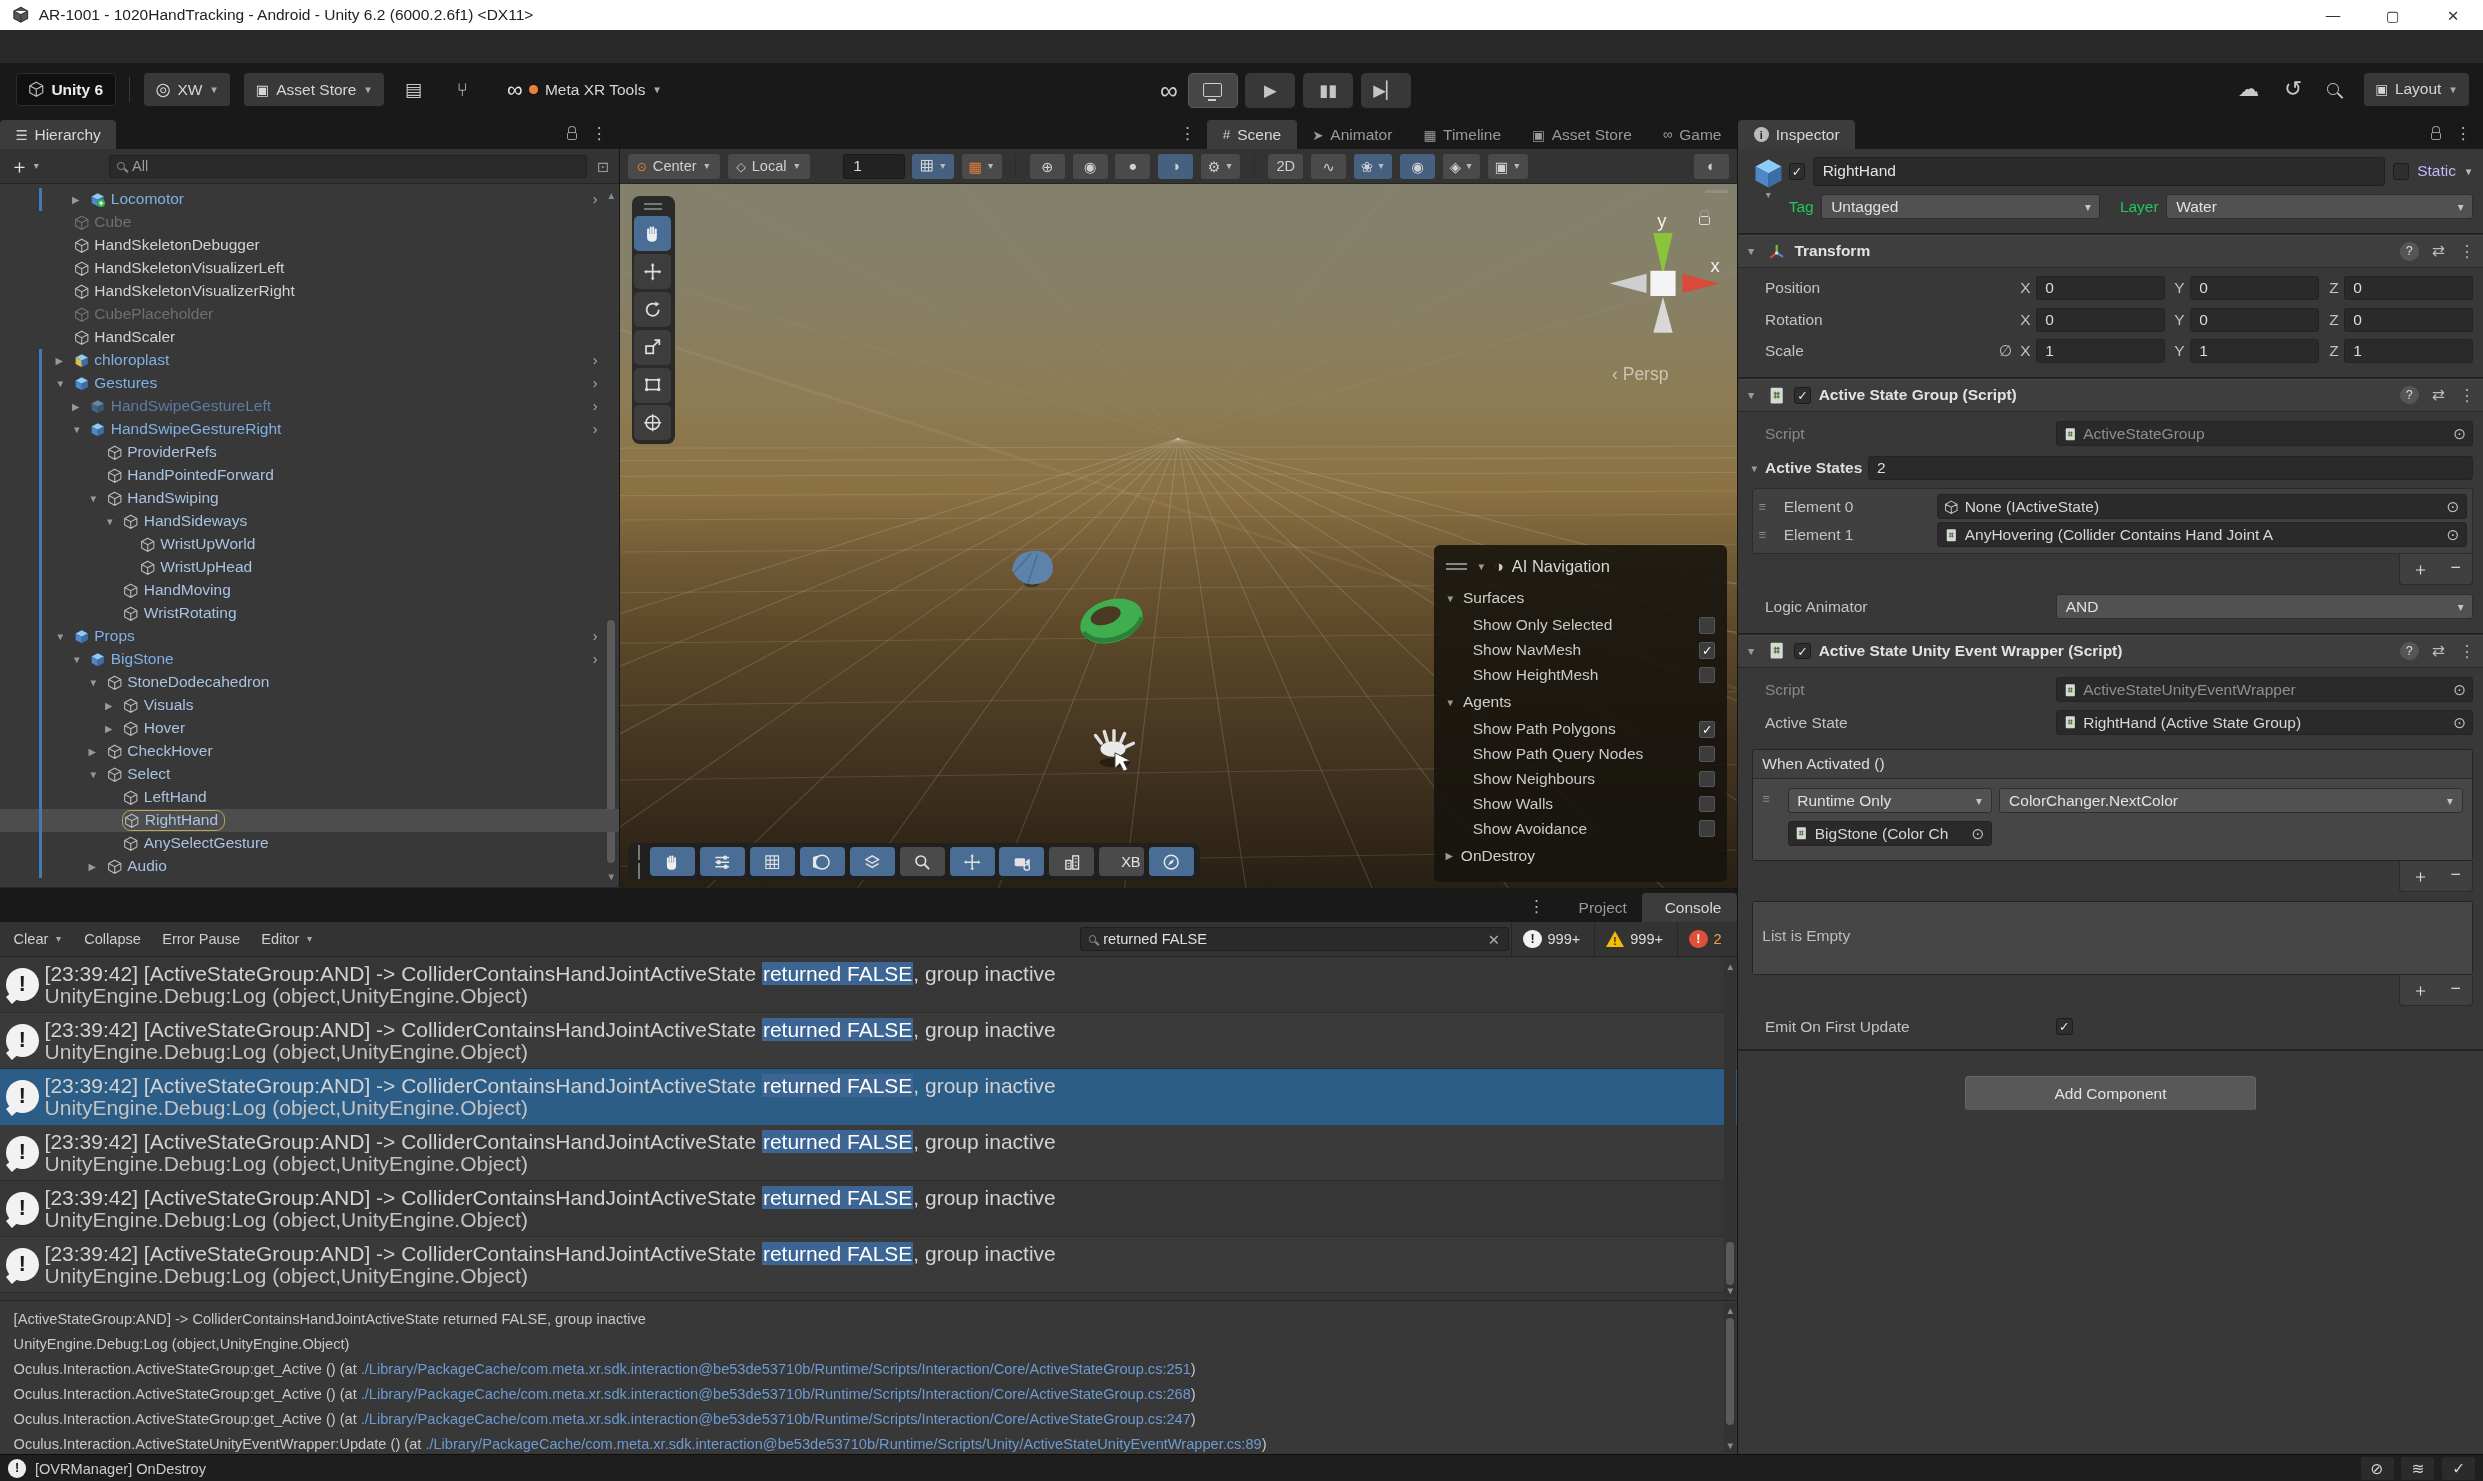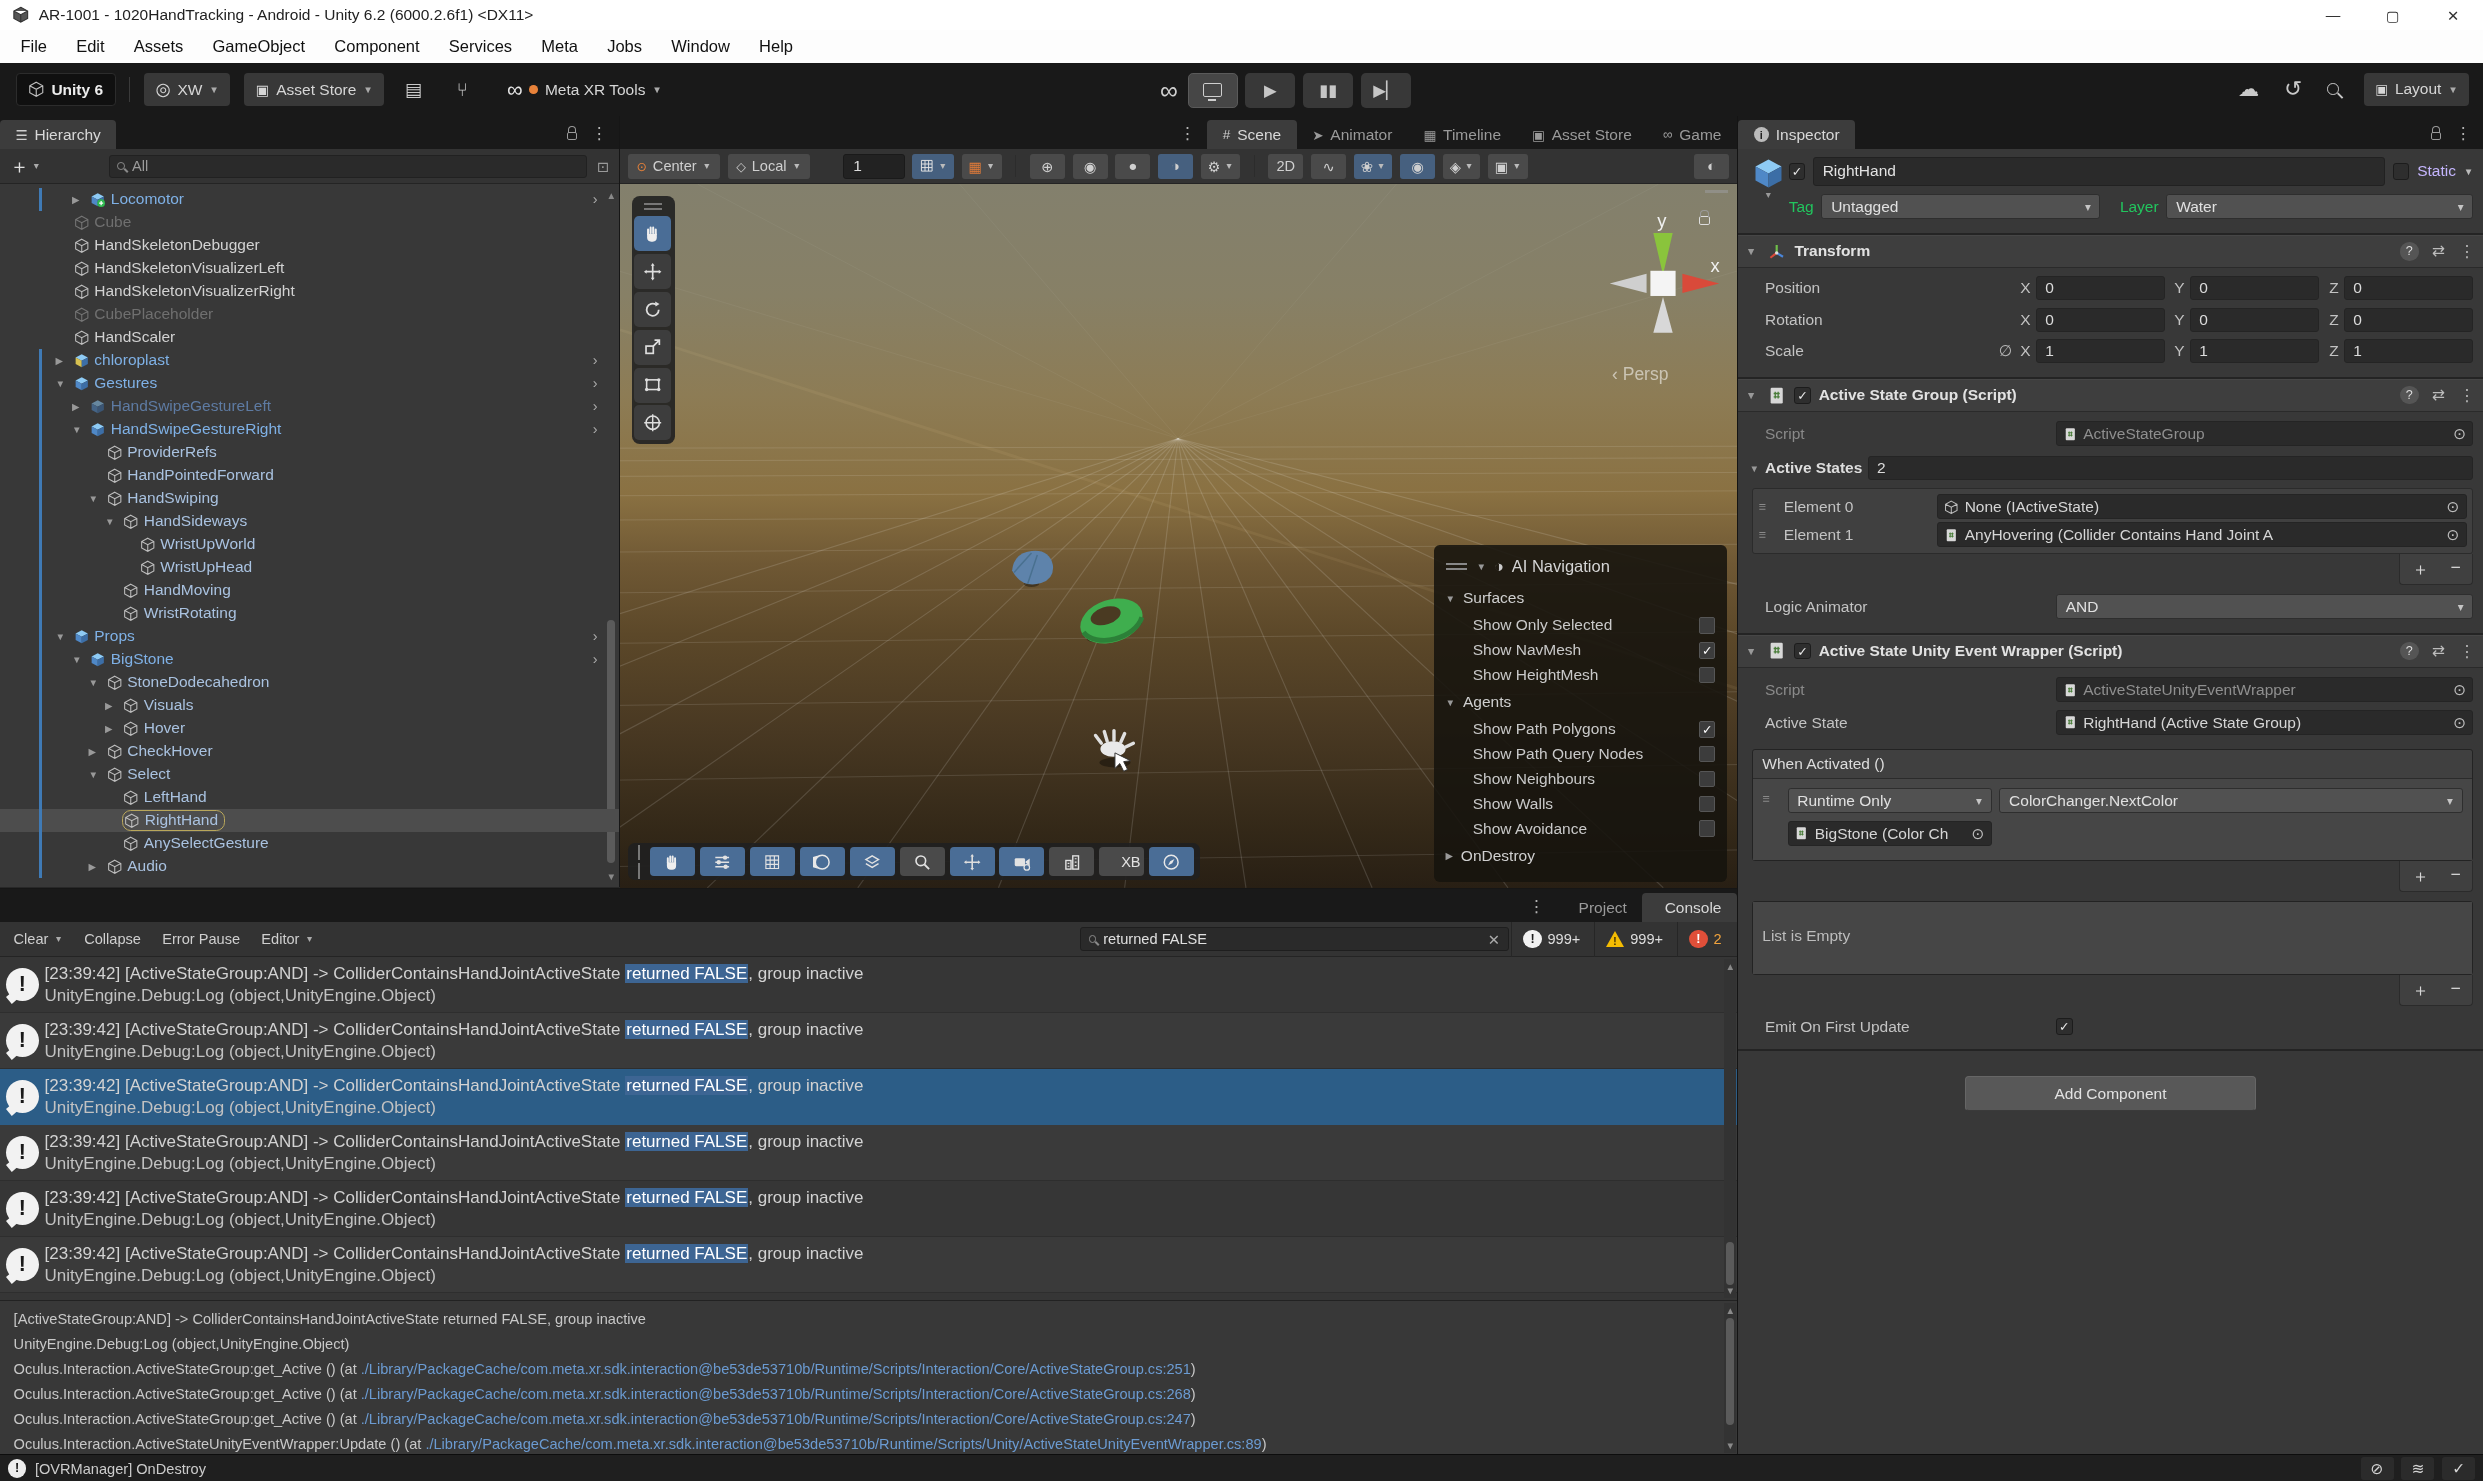--- a/index.html
+++ b/index.html
@@ -194,21 +194,21 @@
   .warnic { width:0; height:0; border-left:9.7px solid transparent; border-right:9.7px solid transparent; border-bottom:16.5px solid #f4bc02; position:relative; }
   .warnic::after { content:"!"; position:absolute; left:-2.4px; top:2.9px; color:#4d3a00; font-size:11.6px; font-weight:bold; }
   .erric { width:18.4px; height:18.4px; border-radius:50%; background:#e04f39; color:#fff; font-weight:bold; font-size:12.6px; display:flex; align-items:center; justify-content:center; }
   .badge.errb { color:#f0a33d; }
   #clog { position:relative; height:343px; overflow:hidden; background:#373737; }
   .centry { height:56px; display:flex; align-items:center; gap:5.8px; padding:0 5.8px; border-bottom:1px solid #2e2e2e; background:#3a3a3a; }
   .centry:nth-child(even) { background:#363636; }
   .centry.sel { background:#2c5d87; border-bottom-color:#2c5d87; }
   .cicon { width:33px; height:33px; border-radius:50%; background:#f2f2f2; color:#1a1a1a; flex:0 0 33px; display:flex; align-items:center; justify-content:center; font-weight:bold; font-size:21.3px; position:relative; }
   .cicon::after { content:""; position:absolute; left:1.9px; bottom:-1px; width:8.7px; height:8.7px; background:#f2f2f2; transform:rotate(50deg); }
-  .ctext { line-height:22px; font-size:17px; color:#d2d2d2; }
+  .ctext { line-height:22px; font-size:21px; color:#d2d2d2; }
   .cl2 { color:#c2c2c2; }
   .chl { background:#3d6593; color:#fff; padding:0 1px; }
   #cdetail { height:155px; border-top:1.9px solid #222; background:#383838; padding:5.8px 13.6px; position:relative; overflow:hidden; }
   .dline { line-height:25px; font-size:14.6px; color:#c8c8c8; white-space:nowrap; }
   .dlink { color:#6b9bd2; }
 
   
   #statusbar { left:0; top:1454px; width:2483px; height:28px; background:#1f1f1f; border-top:1px solid #0d0d0d; display:flex; align-items:center; padding:0 7.8px; color:#cccccc; font-size:14.6px; gap:8.7px; }
   .sicon { width:18.4px; height:18.4px; border-radius:50%; background:#ededed; color:#111; font-weight:bold; font-size:12.6px; display:flex; align-items:center; justify-content:center; }
   #statusicons { margin-left:auto; display:flex; gap:7.8px; }
@@ -324,33 +324,20 @@
       <path d="M8 1.2 L14.3 4.6 L14.3 11.4 L8 14.8 L1.7 11.4 L1.7 4.6 Z M1.7 4.6 L8 8 L14.3 4.6 M8 8 L8 14.8" fill="#555" stroke="#333" stroke-width="1"></path>
     </svg>
     <span class="wtitle">AR-1001 - 1020HandTracking - Android - Unity 6.2 (6000.2.6f1) &lt;DX11&gt;</span>
     <div class="wincontrols">
       <span class="winbtn">—</span>
       <span class="winbtn">▢</span>
       <span class="winbtn">✕</span>
     </div>
   </div>
 
-  <div id="menubar" class="abs">
-
-  <span class="mitem">File</span>
-      <span class="mitem">Edit</span>
-      <span class="mitem">Assets</span>
-      <span class="mitem">GameObject</span>
-      <span class="mitem">Component</span>
-      <span class="mitem">Services</span>
-      <span class="mitem">Meta</span>
-      <span class="mitem">Jobs</span>
-      <span class="mitem">Window</span>
-      <span class="mitem">Help</span>
-    </div>
 
   <div id="topbar" class="abs">
     <div class="chip" id="unitychip">
       <svg width="16.5" height="16.5" viewBox="0 0 16 16">
           <use href="#i-cube"></use>
         </svg>
       <span>Unity 6</span>
     </div>
     <div class="tbsep"></div>
     <div class="chip">

